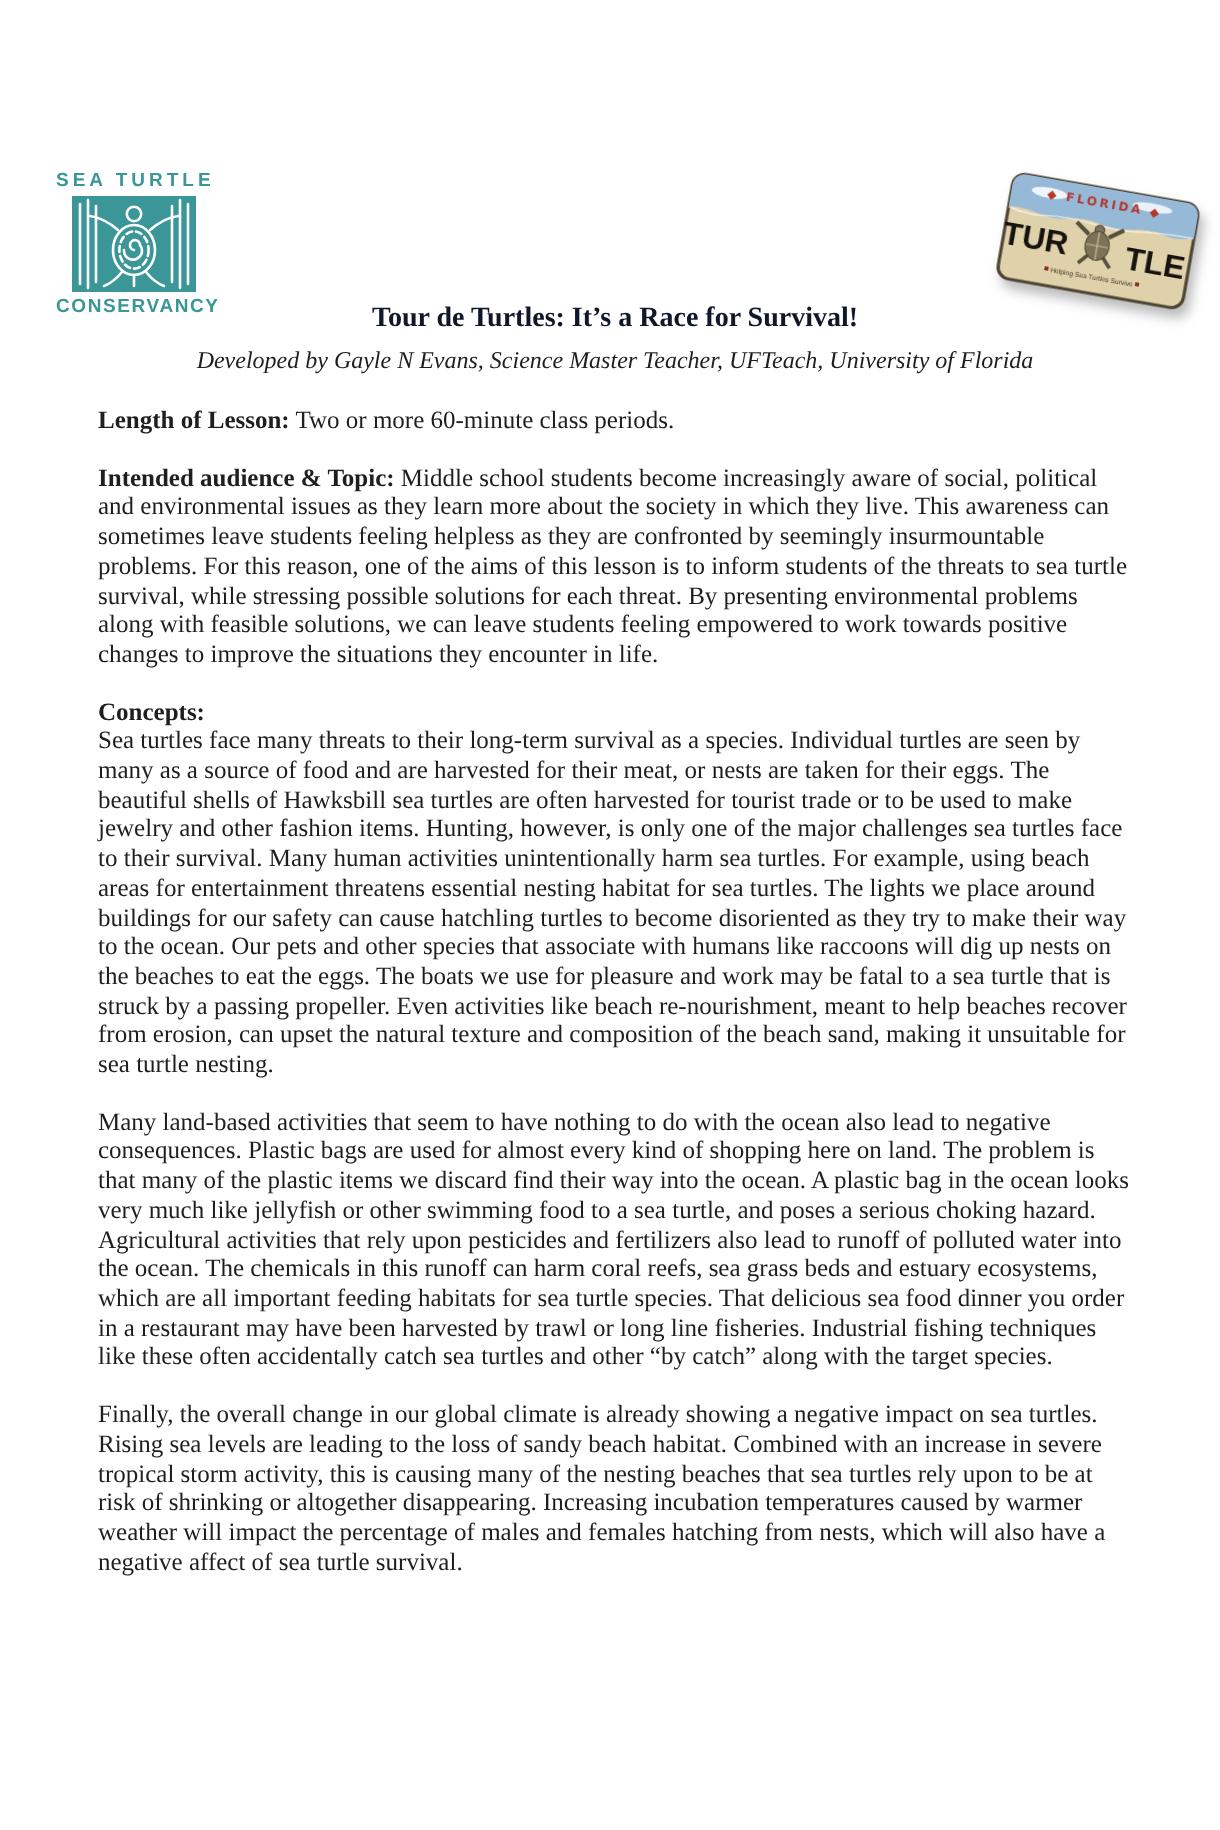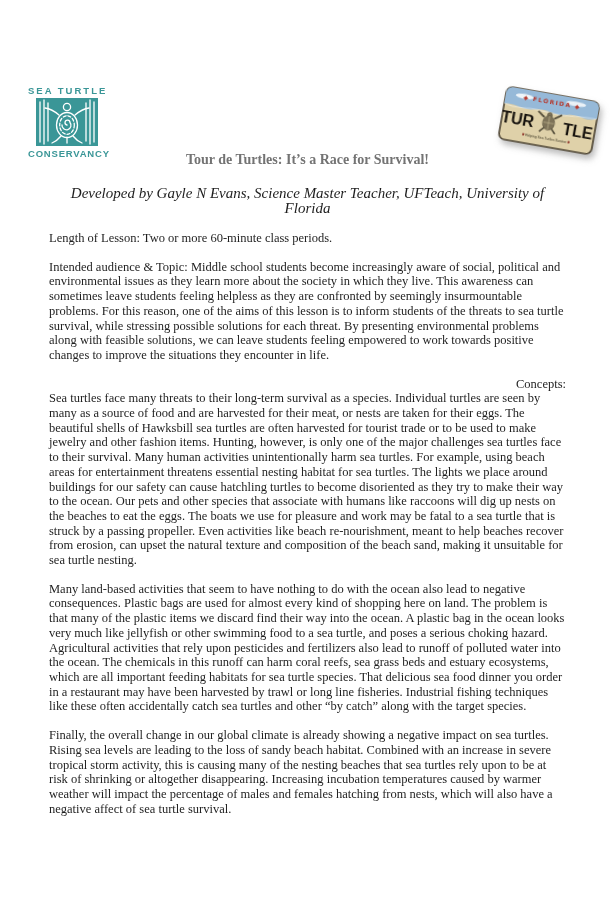--- a/index.html
+++ b/index.html
@@ -26,25 +26,25 @@
   
   .plate-wrap {
     position:absolute; top:93px; right:13px;
     width:96px; height:55px;
     transform:rotate(10deg);
     filter:drop-shadow(3px 4px 3px rgba(120,120,120,0.5));
   }
 
   
   .content { position:absolute; left:49px; top:152px; width:517px; }
-  .title    { text-align:center; font-weight:bold; font-size:14px; line-height:15px; color:#737373; }
-  .subtitle { text-align:center; font-style:italic; font-size:15px; line-height:15px; margin-top:19px; }
+  .title    { text-align:center; font-weight:bold; font-size:14px; line-height:15px; color:#0f172a; }
+  .subtitle { text-align:center; font-style:italic; font-size:12px; line-height:15px; margin-top:6px; }
   .body     { margin-top:15px; }
   .body p   { margin:0 0 14px 0; font-size:12.5px; line-height:14.7px; }
-  .lbl      { font-weight:normal;text-align:right; }
+  .lbl      { font-weight:bold; }
   .lbl.block{ display:block; }
 </style>
 </head>
 <body>
 
 <div class="page">
 
   <div>
 
     <div class="stc-logo">

